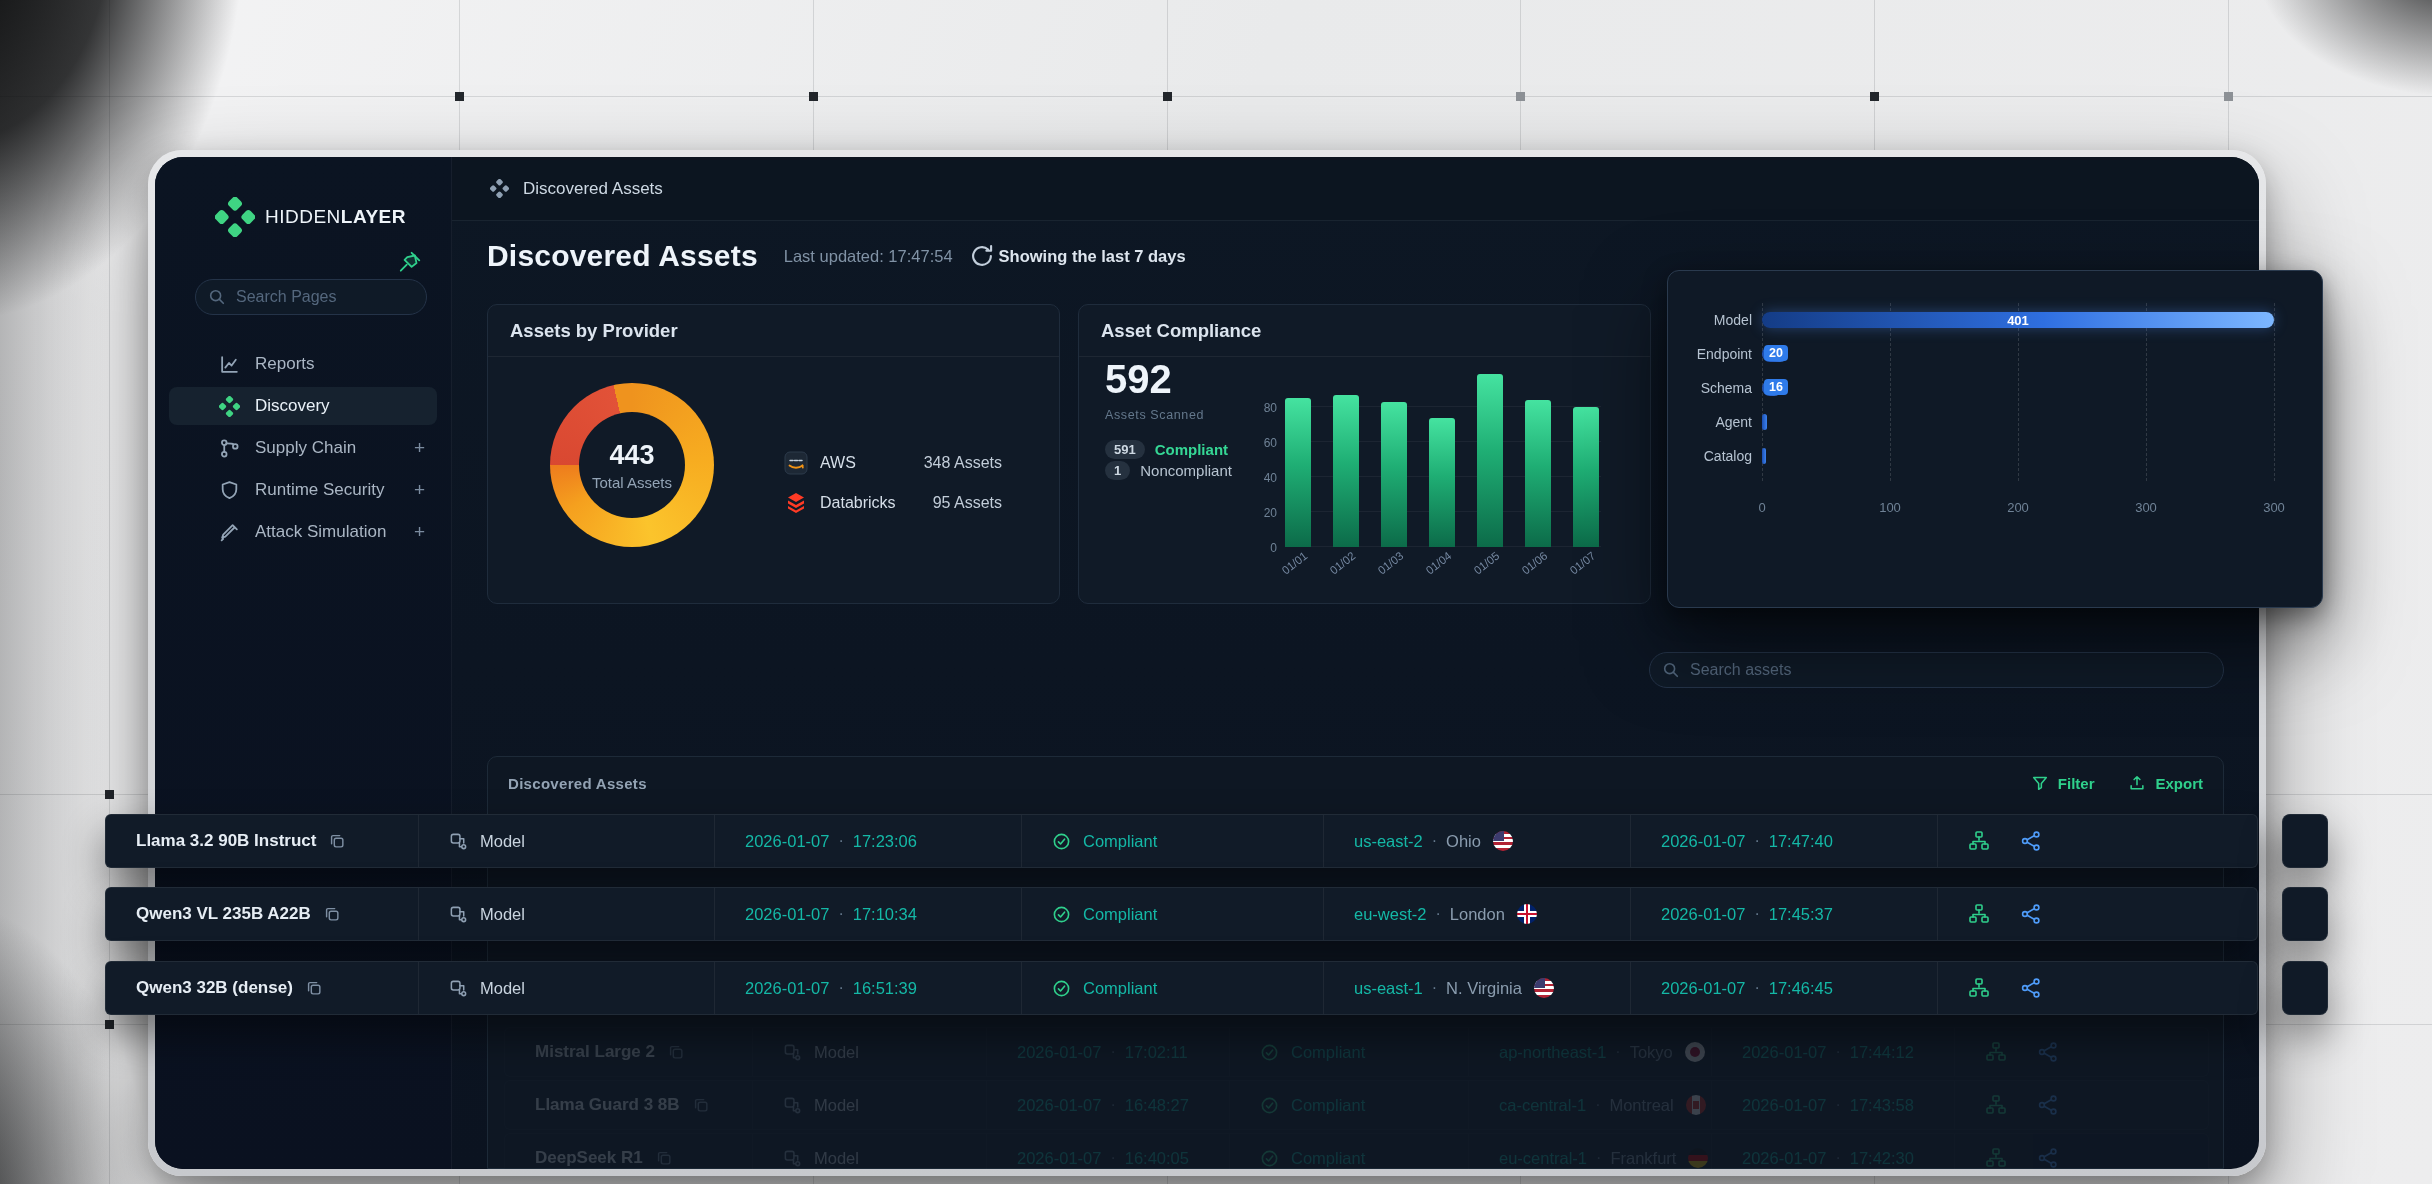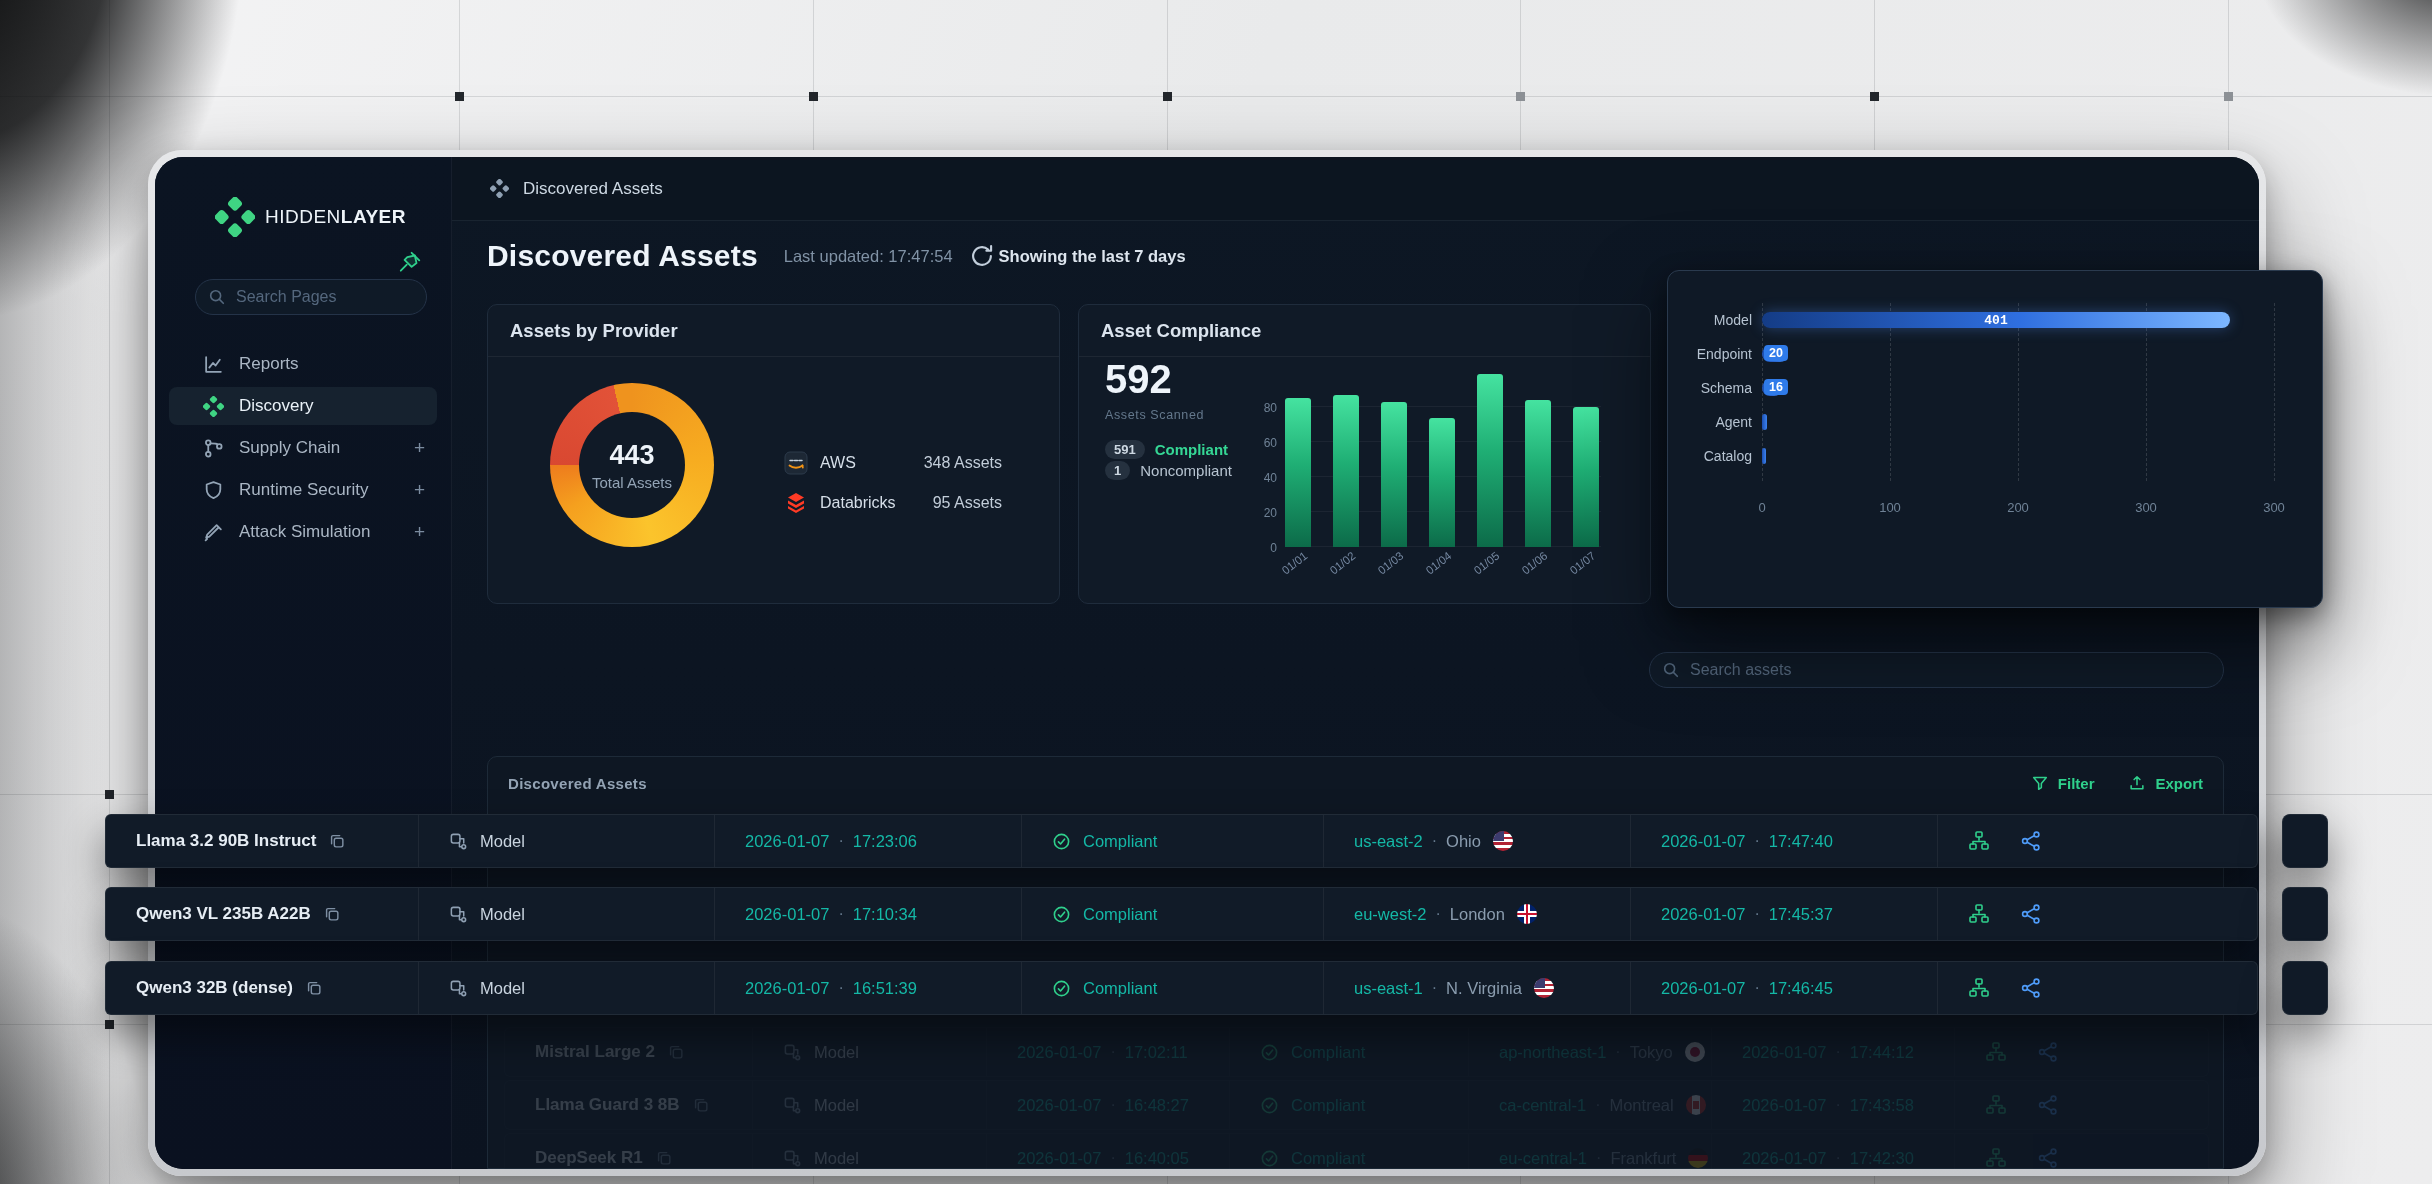--- a/index.html
+++ b/index.html
@@ -37,21 +37,21 @@
   .wordmark .bold { font-weight:800; }
   .pin-btn { position:absolute; right:28px; top:92px; width:26px; height:26px; background:none; border:none; cursor:pointer; }
   .side-search { position:absolute; left:40px; top:122px; width:232px; height:36px; }
   .side-search input, .asset-search input {
       width:100%; height:100%; border-radius:18px; background:#0f1a27; border:1px solid #243348;
       color:#c7d2de; font-size:16px; padding-left:40px; outline:none; font-family:"Liberation Sans",sans-serif; }
   .side-search input::placeholder, .asset-search input::placeholder { color:#54677d; }
   .search-glyph { position:absolute; left:13px; top:9px; width:18px; height:18px; pointer-events:none; }
   .menu { position:absolute; left:0; top:186px; width:100%; }
   .menu-item { position:relative; display:flex; align-items:center; gap:15px; height:42px;
-               padding-left:48px; cursor:pointer; }
+               padding-left:64px; cursor:pointer; }
   .menu-item .ic { width:21px; height:21px; flex:none; }
   .menu-item .lbl { font-size:17px; color:#aab6c4; font-weight:500; }
   .menu-item.active::before { content:""; position:absolute; left:14px; right:14px; top:2px; bottom:2px;
                background:#16222f; border-radius:8px; }
   .menu-item.active .lbl { color:#e9f1f8; position:relative; }
   .menu-item > * { position:relative; }
   .plus { position:absolute; right:26px; font-size:19px; color:#7b8ca0; font-weight:400; }
 
   
   .main-topbar { position:absolute; left:297px; top:0; width:1807px; height:64px;
@@ -628,21 +628,21 @@
         <span class="xtick" style="left: 198px;">100</span>
         <div class="xgrid" style="left: 326px;"></div>
         <span class="xtick" style="left: 326px;">200</span>
         <div class="xgrid" style="left: 454px;"></div>
         <span class="xtick" style="left: 454px;">300</span>
         <div class="xgrid" style="left: 582px;"></div>
         <span class="xtick" style="left: 582px;">300</span>
         <div class="type-row">
           <span class="type-label">Model</span>
           <div class="type-track">
-            <div class="type-bar" style="width: 468px; font-family: Liberation Mono, monospace;">
+            <div class="type-bar" style="width: 512px;">
               <span class="inbar">401</span>
             </div>
           </div>
         </div>
         <div class="type-row">
           <span class="type-label">Endpoint</span>
           <div class="type-track">
             <div class="type-bar small" style="width: 25.6px;"></div>
             <span class="vbadge">20</span>
           </div>

